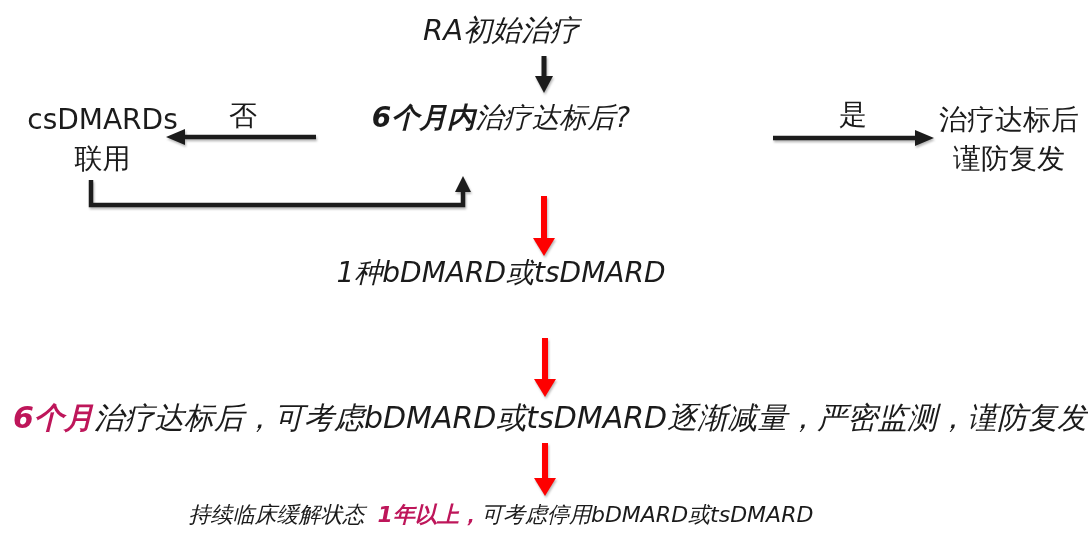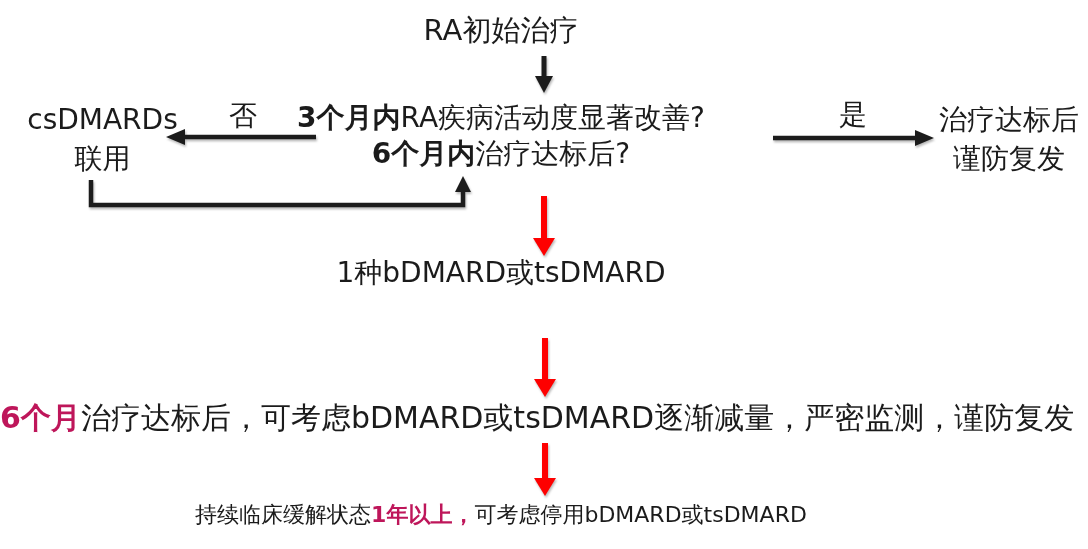--- a/index.html
+++ b/index.html
@@ -15,32 +15,32 @@
     background: var(--background, #ffffff);
     overflow: hidden;
     color: var(--text, #1b1b1b);
   }
   .txt {
     position: absolute;
     text-align: center;
     color: var(--text, #1b1b1b);
     white-space: nowrap;
   }
-  .full { left: 0; width: 1002px; }
+  .full { left: 0; width: 1002px; font-style: italic; }
   .title       { top: 11px;  font-size: 29px; }
   .decision    { top: 100px; font-size: 28px; line-height: 36px; }
   .no-label    { left: 168px; top: 97px;  width: 150px; font-size: 28px; }
   .left-node   { left: 20px;   top: 100px; width: 165px; font-size: 28px; line-height: 39px; }
   .yes-label   { left: 773px; top: 96px;  width: 160px; font-size: 28px; }
   .right-node  { left: 933px; top: 100px; width: 152px; font-size: 28px; line-height: 39px; }
   .combo       { top: 255px; font-size: 28px; line-height: 35px; }
   .taper       { top: 398px; font-size: 30px; }
   .stop        { top: 500px; font-size: 22px; }
   .b { font-weight: 700; }
-  .hl { color: var(--accent, #be165a); font-weight: 700; }
+  .hl { color: var(--accent, #be165a); font-weight: 700; margin-left: 13px; }
   svg.overlay {
     position: absolute;
     left: 0; top: 0;
     width: 1088px; height: 549px;
     pointer-events: none;
   }
   .arrow-black line, .arrow-black path { stroke: var(--arrow_black, #1c1c1c); fill: none; }
   .arrow-black polygon { fill: var(--arrow_black, #1c1c1c); stroke: none; }
   .arrow-red line { stroke: var(--arrow_red, #fe0000); fill: none; }
   .arrow-red polygon { fill: var(--arrow_red, #fe0000); stroke: none; }
@@ -87,21 +87,20 @@
       <line x1="545" y1="443" x2="545" y2="480" stroke-width="6"></line>
       <polygon points="534,478 556,478 545,496"></polygon>
     </g>
   </svg>
 
   <div class="txt full title">
     <span>RA初始治疗</span>
   </div>
 
   <div class="txt full decision">
-    <div><span class="b">3个月内</span><span>RA疾病活动度显著改善?</span></div>
     <div><span class="b">6个月内</span><span>治疗达标后?</span></div>
   </div>
 
   <div class="txt no-label">否</div>
 
   <div class="txt left-node">
     <div>csDMARDs</div>
     <div>联用</div>
   </div>
 

